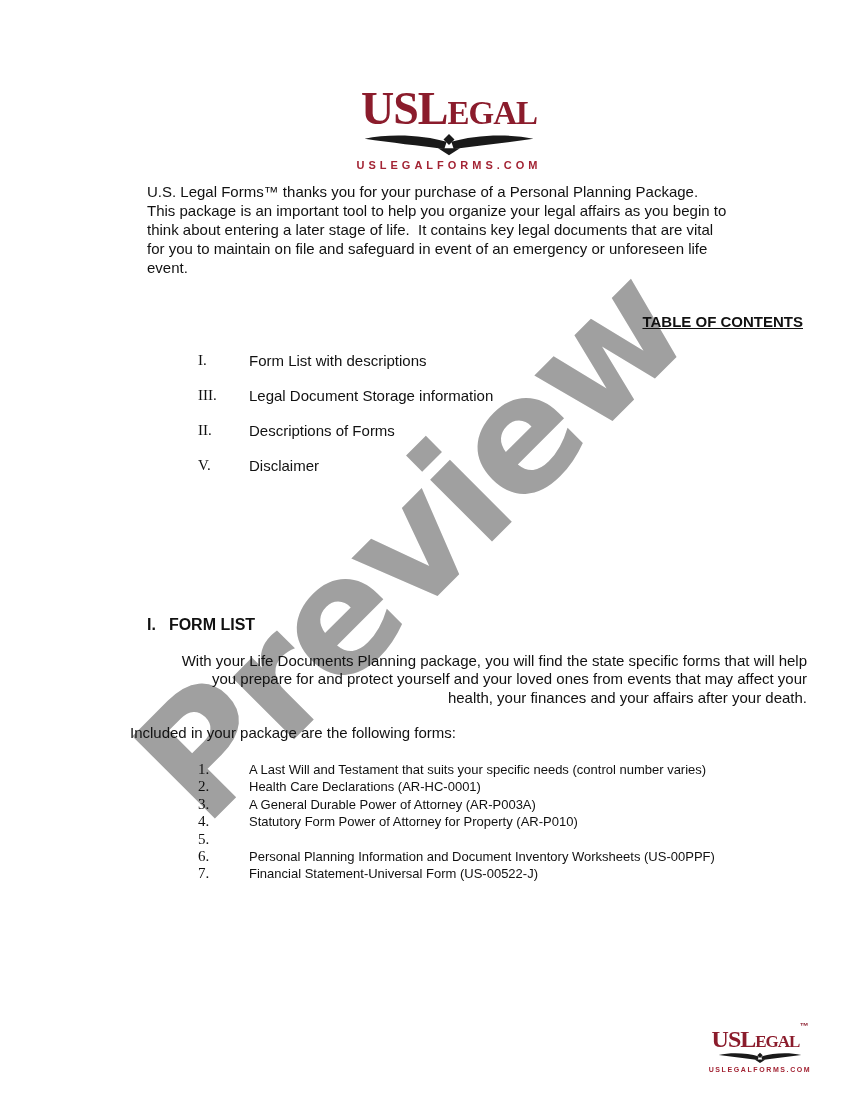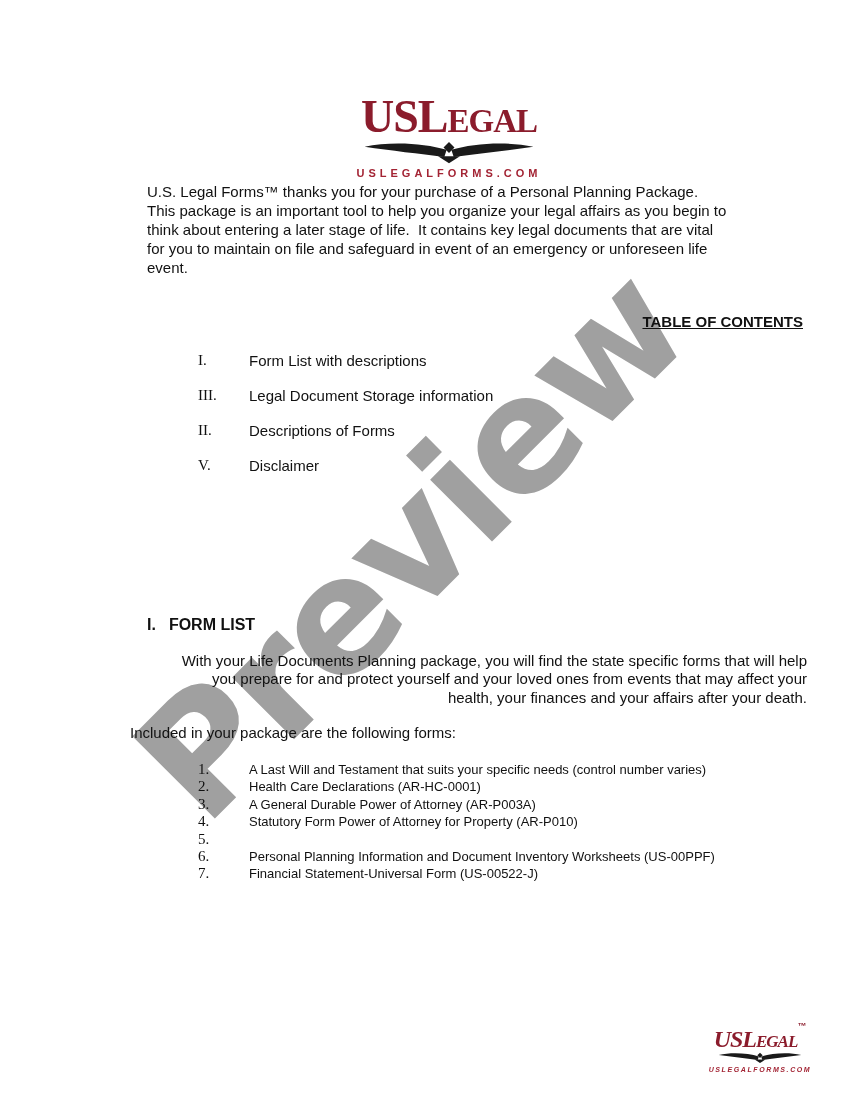--- a/index.html
+++ b/index.html
@@ -23,22 +23,22 @@
     font-size:160px;
     letter-spacing:-4px;
     color:#a0a0a0;
     white-space:nowrap;
     z-index:0;
     user-select:none;
   }
 
   
   .logo { position:absolute; z-index:1; display:flex; flex-direction:column; align-items:center; }
-  .logo-top { top:94px; left:0; width:100%;padding-left:48px; }
-  .logo-bottom { top:1022px; left:699px; width:122px;font-style:italic; }
+  .logo-top { top:86px; left:0; width:100%;padding-left:48px; }
+  .logo-bottom { top:1022px; left:699px; width:122px; }
   .wordmark {
     font-family:"Liberation Serif", serif;
     font-weight:bold;
     color:#8b1c2c;
     line-height:1;
     letter-spacing:-1px;
     white-space:nowrap;
   }
   .logo-top .wm-big { font-size:46px; }
   .logo-top .wm-small { font-size:33px; }

